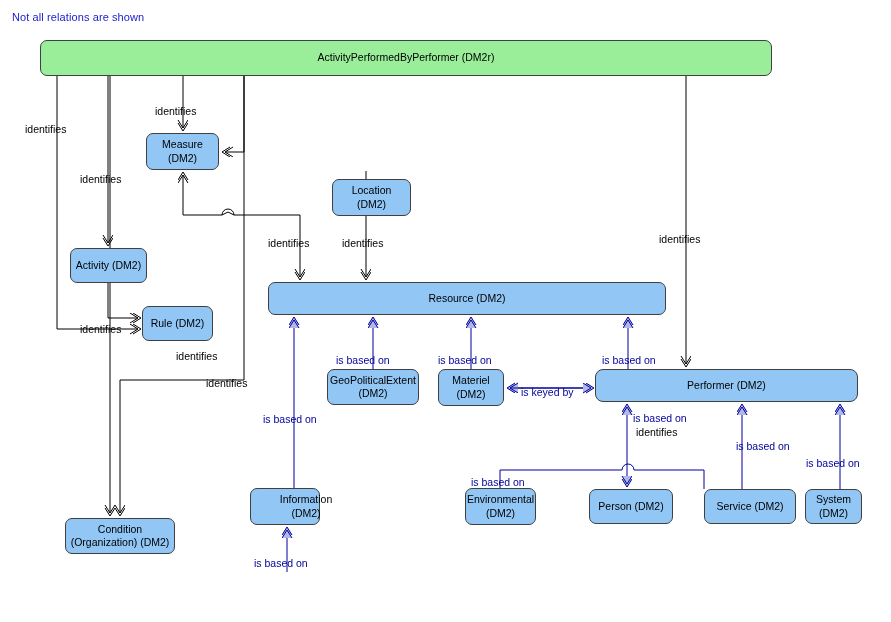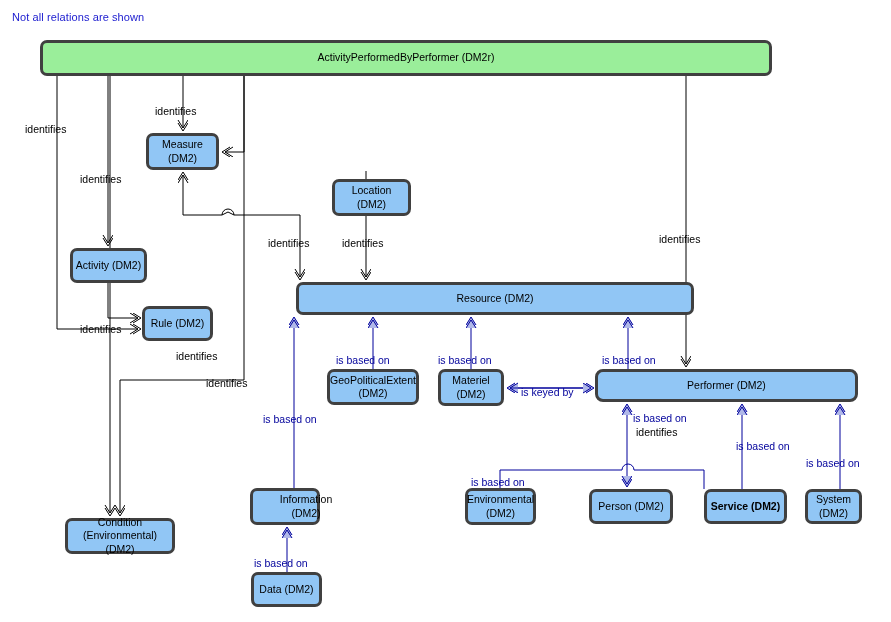--- a/index.html
+++ b/index.html
@@ -28,21 +28,21 @@
     left: 12px;
     top: 11px;
     font-size: 11px;
     color: #2020d0;
     white-space: nowrap;
     letter-spacing: 0.1px;
   }
   .node {
     position: absolute;
     box-sizing: border-box;
-    border: 3px solid #404040;
+    border: 1px solid #404040;
     border-radius: 7px;
     display: flex;
     align-items: center;
     justify-content: center;
     text-align: center;
     font-size: 10.5px;
     color: #000000;
     line-height: 1.25;
     padding: 0 2px;
     z-index: 5;
@@ -169,21 +169,21 @@
   </div>
 
   <div class="node blue" style="left:70px; top:248px; width:77px; height:35px;">
     <span class="label">Activity (DM2)</span>
   </div>
 
   <div class="node blue" style="left:142px; top:306px; width:71px; height:35px;">
     <span class="label">Rule (DM2)</span>
   </div>
 
-  <div class="node blue" style="left:268px; top:282px; width:398px; height:33px;margin-left:28px;">
+  <div class="node blue" style="left:268px; top:282px; width:398px; height:33px;">
     <span class="label">Resource (DM2)</span>
   </div>
 
   <div class="node blue overflow" style="left:327px; top:369px; width:92px; height:36px;">
     <span class="label">GeoPoliticalExtent
 (DM2)</span>
   </div>
 
   <div class="node blue" style="left:438px; top:369px; width:66px; height:37px;">
     <span class="label">Materiel
@@ -194,43 +194,40 @@
     <span class="label">Performer (DM2)</span>
   </div>
 
   <div class="node blue" style="left:250px; top:488px; width:70px; height:37px;padding-left:44px;">
     <span class="label">Information
 (DM2)</span>
   </div>
 
   <div class="node blue" style="left:65px; top:518px; width:110px; height:36px;">
     <span class="label">Condition
-(Environmental) (DM2)</span>
+(Organization) (DM2)</span>
   </div>
 
   <div class="node blue" style="left:465px; top:488px; width:71px; height:37px;">
     <span class="label">Environmental
 (DM2)</span>
   </div>
 
   <div class="node blue" style="left:589px; top:489px; width:84px; height:35px;">
     <span class="label">Person (DM2)</span>
   </div>
 
-  <div class="node blue" style="left:704px; top:489px; width:83px; height:35px;font-weight:bold;">
+  <div class="node blue" style="left:704px; top:489px; width:92px; height:35px;">
     <span class="label">Service (DM2)</span>
   </div>
 
   <div class="node blue" style="left:805px; top:489px; width:57px; height:35px;">
     <span class="label">System (DM2)</span>
   </div>
 
-  <div class="node blue" style="left:251px; top:572px; width:71px; height:35px;">
-    <span class="label">Data (DM2)</span>
-  </div>
 
   <div class="edge-label" style="left:25px;  top:123px;">identifies</div>
   <div class="edge-label" style="left:80px;  top:173px;">identifies</div>
   <div class="edge-label" style="left:155px; top:105px;">identifies</div>
   <div class="edge-label" style="left:80px;  top:323px;">identifies</div>
   <div class="edge-label" style="left:176px; top:350px;">identifies</div>
   <div class="edge-label" style="left:206px; top:377px;">identifies</div>
   <div class="edge-label" style="left:268px; top:237px;">identifies</div>
   <div class="edge-label" style="left:342px; top:237px;">identifies</div>
   <div class="edge-label" style="left:659px; top:233px;">identifies</div>

